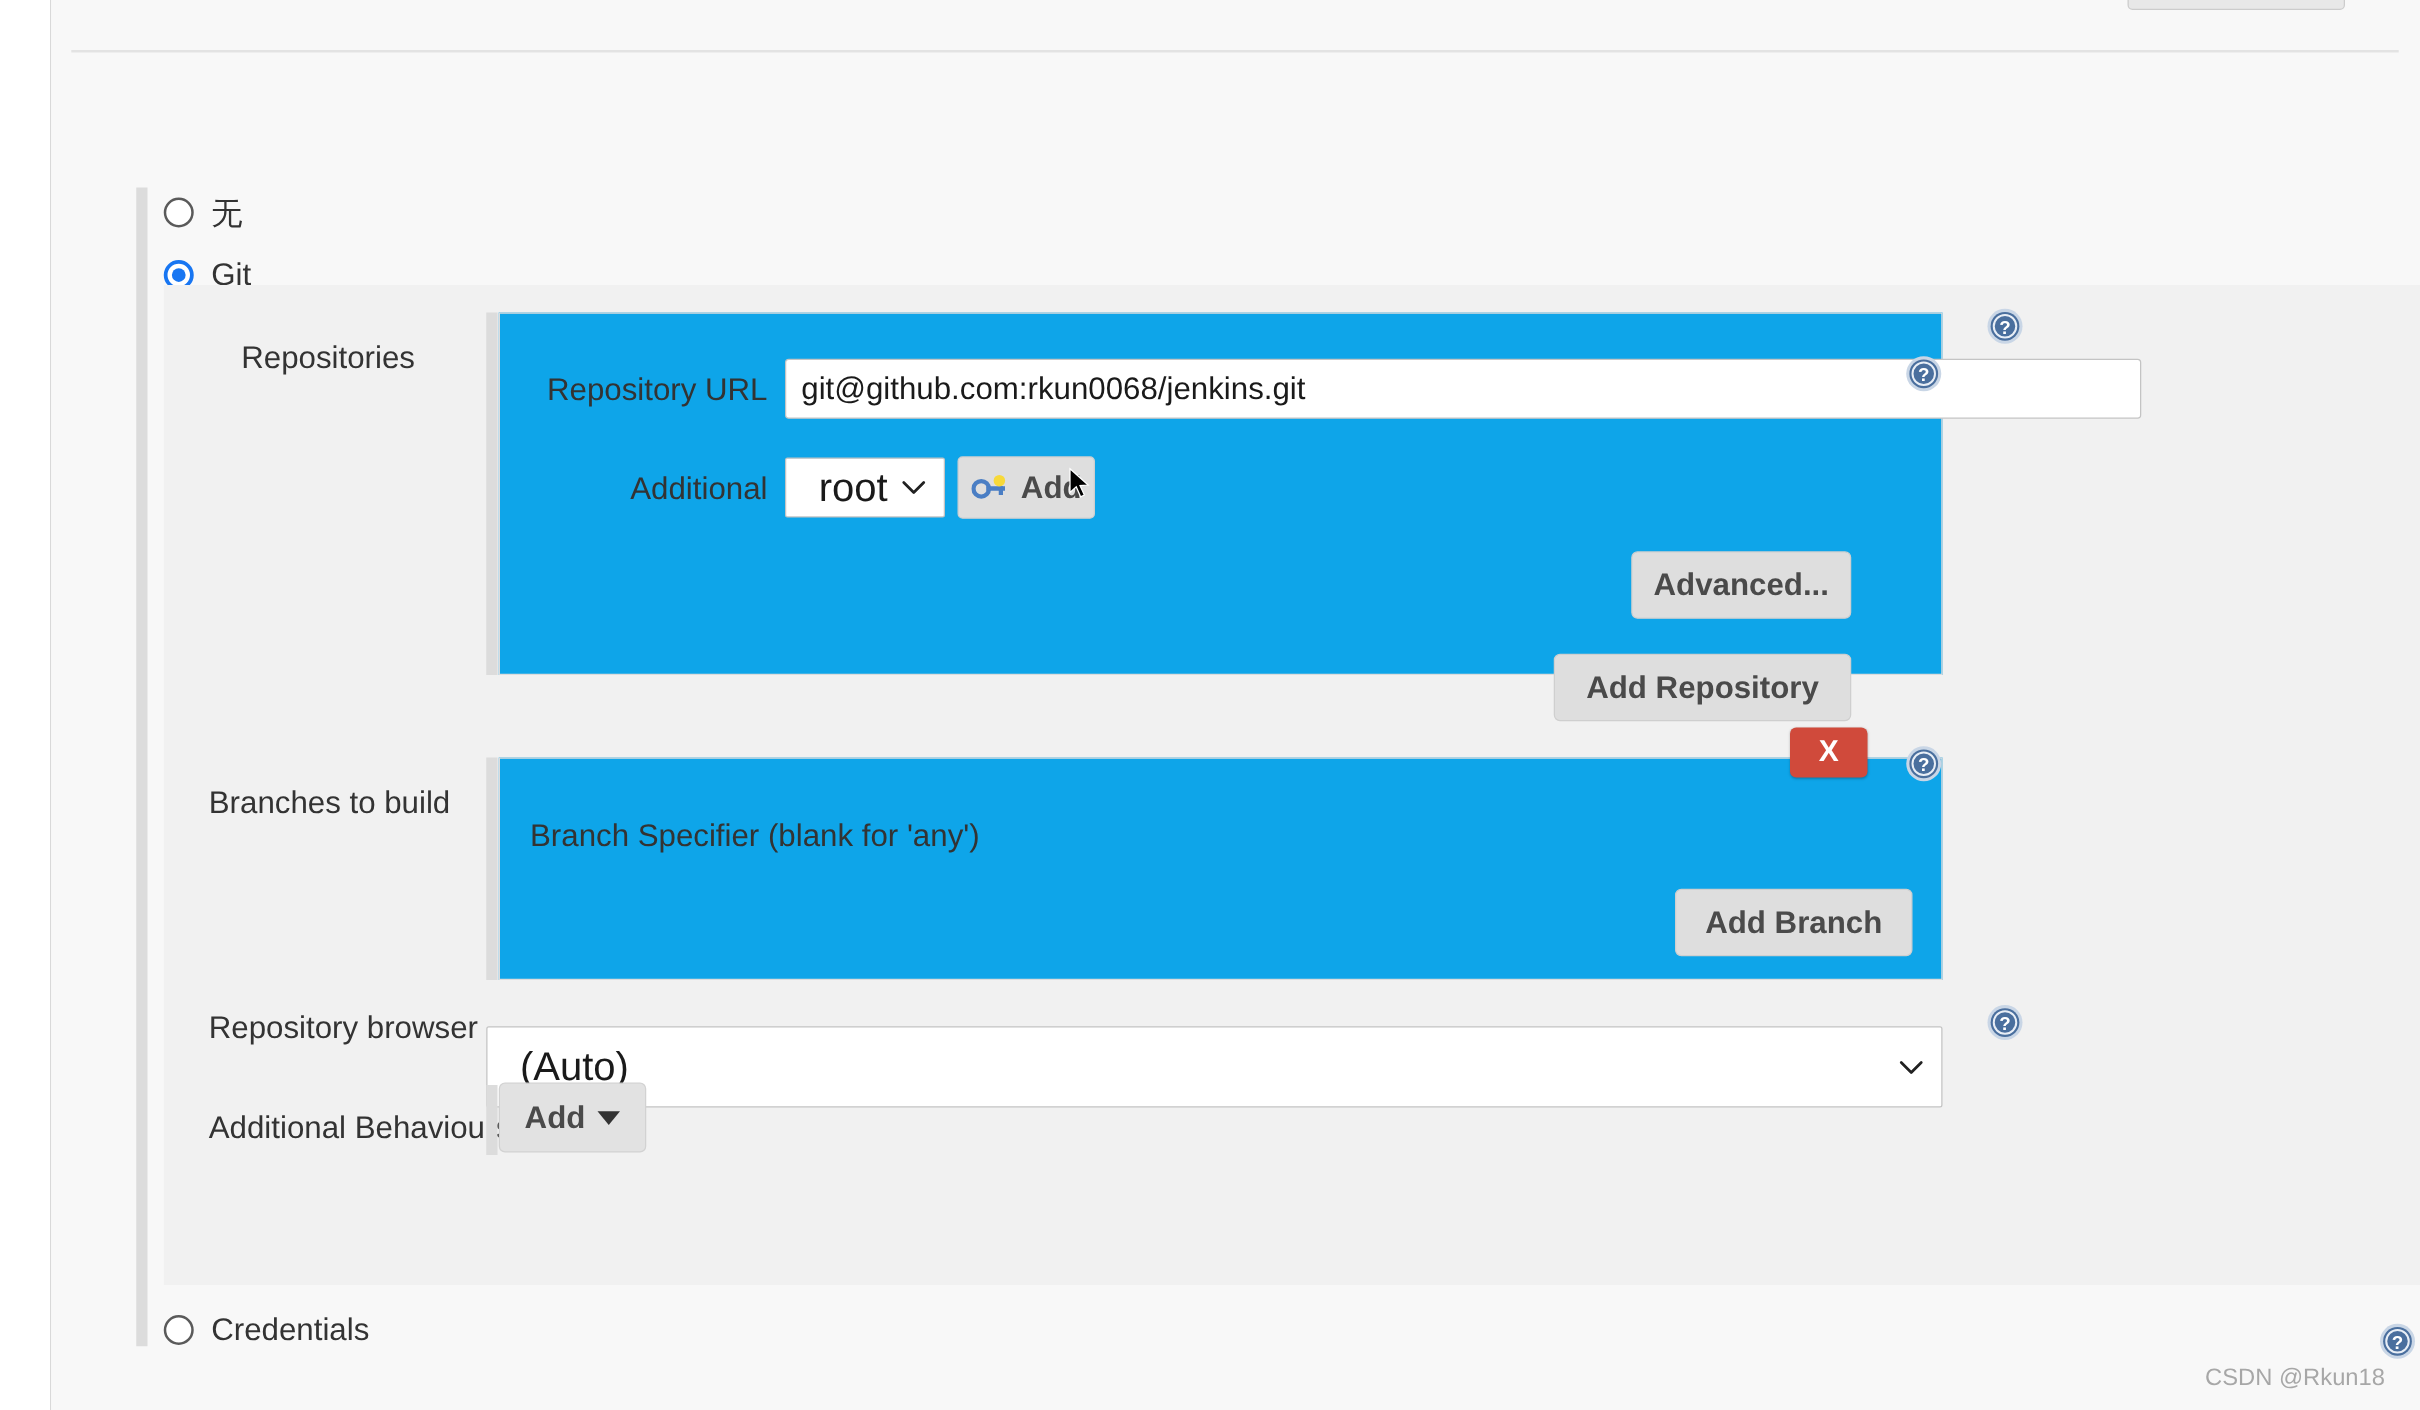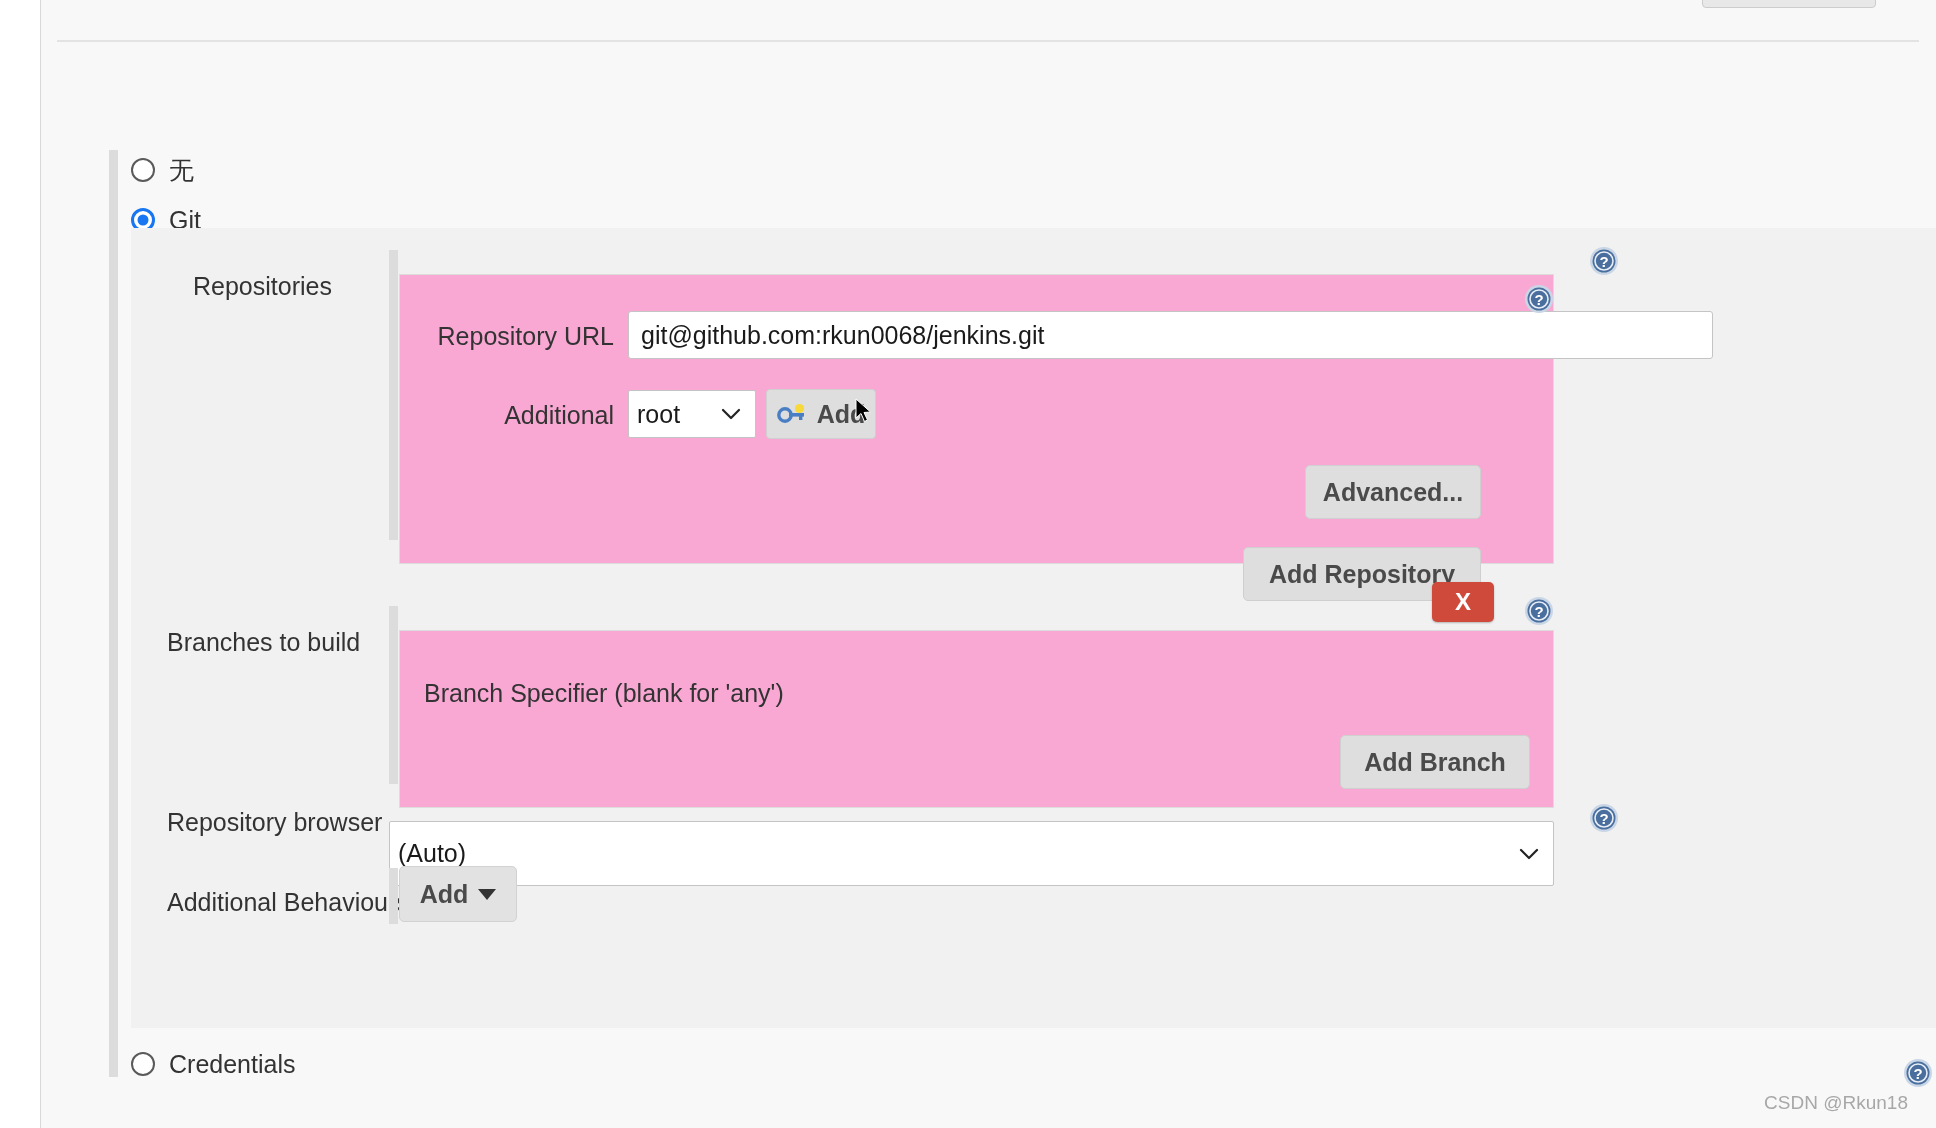--- a/index.html
+++ b/index.html
@@ -124,24 +124,23 @@
   .field-label {
     position: absolute;
     font-size: 25px;
     color: #333333;
     white-space: nowrap;
   }
 
   
   .inner-block {
     position: absolute;
-    background: #f9a8d4;
+    background: #0ea5e9;
     border: 1px solid #dcdcdc;
     box-sizing: border-box;
-    margin-top: 24px;
   }
   .inner-bar {
     position: absolute;
     width: 9px;
     background: #dcdcdc;
   }
 
   .row-label {
     position: absolute;
     font-size: 25px;
@@ -162,25 +161,25 @@
     padding: 0 12px;
     outline: none;
   }
 
   .select-box {
     position: absolute;
     box-sizing: border-box;
     background: #ffffff;
     border: 1px solid #c4c4c4;
     border-radius: 2px;
-    font-size: 25px;
+    font-size: 32px;
     color: #1a1a1a;
     display: flex;
     align-items: center;
-    padding-left: 8px;
+    padding-left: 26px;
   }
   .chev {
     position: absolute;
     right: 14px; top: 50%;
     transform: translateY(-50%);
     width: 20px; height: 12px;
   }
   .chev svg { display: block; }
 
   .btn {

